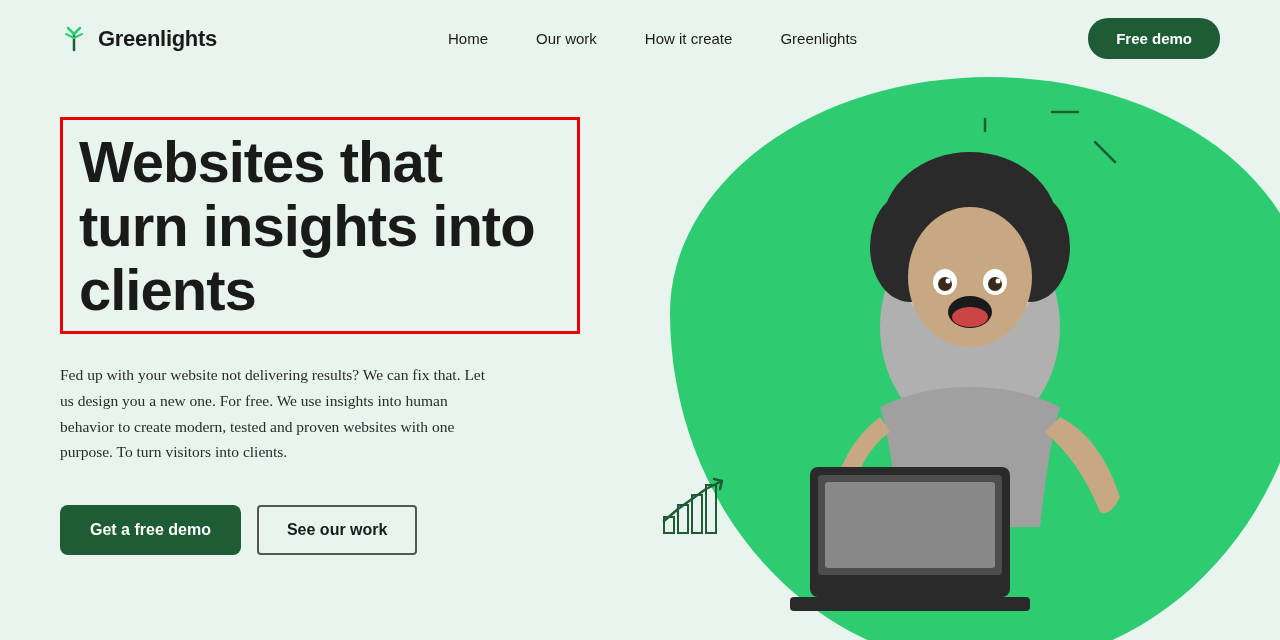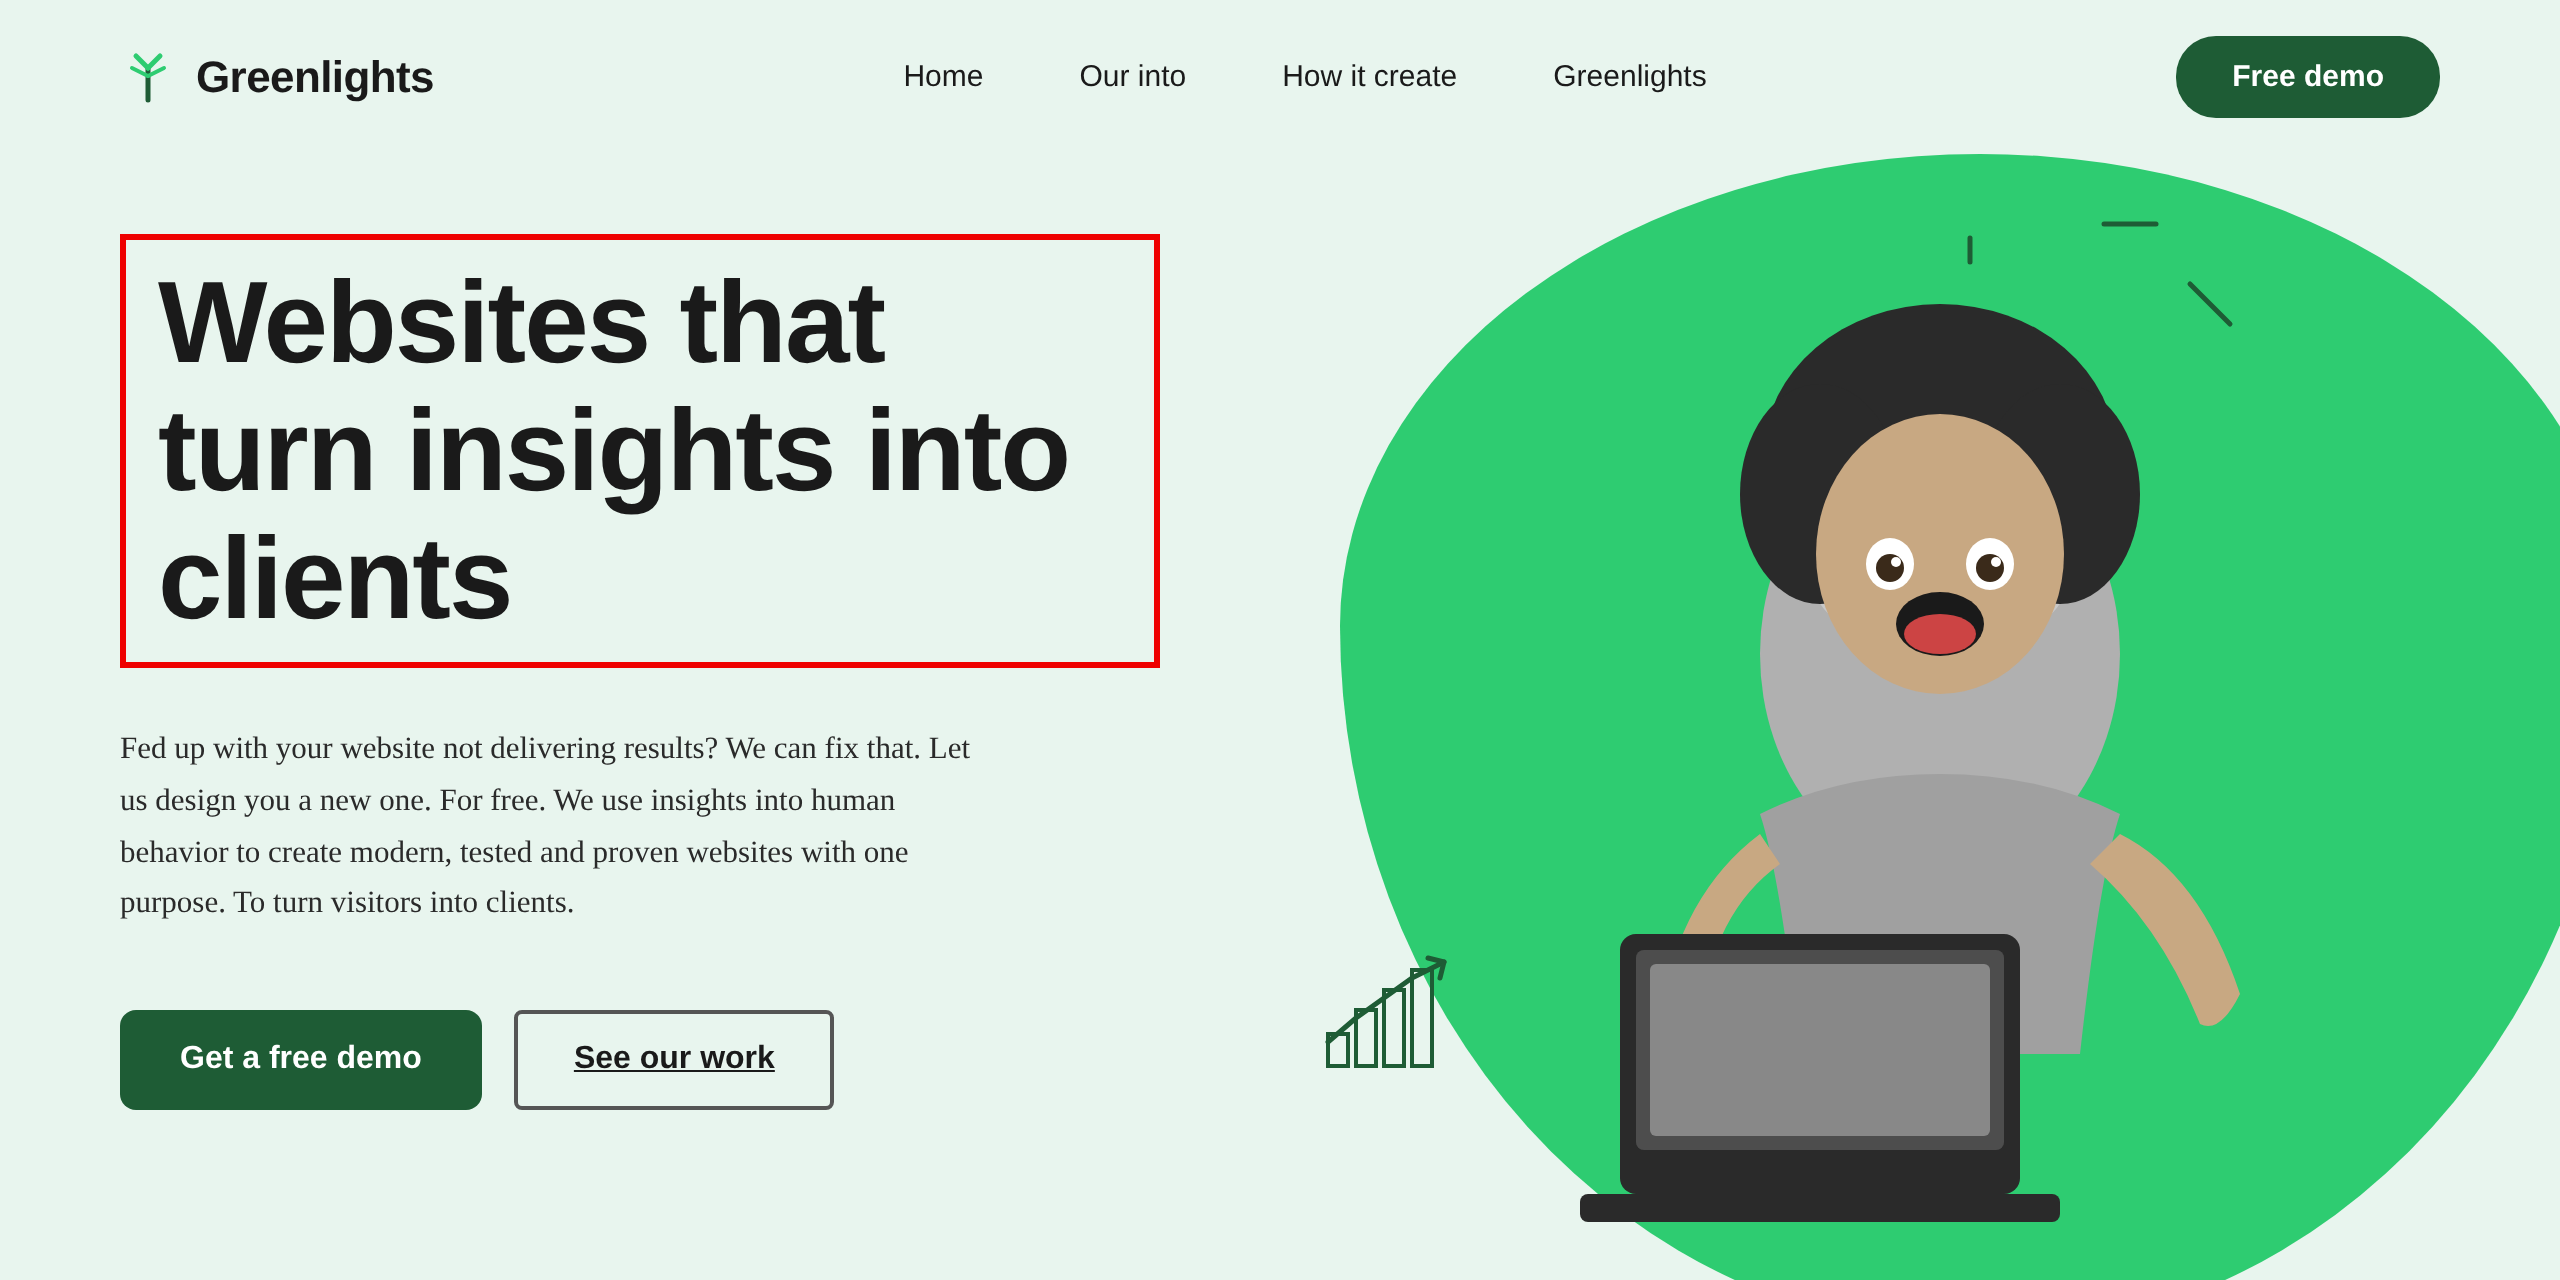--- a/index.html
+++ b/index.html
@@ -127,21 +127,20 @@
 
     .btn-secondary {
       background-color: transparent;
       color: #1a1a1a;
       border: 2px solid #555;
       padding: 14px 28px;
       border-radius: 4px;
       font-size: 16px;
       font-weight: 600;
       cursor: pointer;
-      text-decoration: underline;
     }
 
     
     .hero-right {
       position: absolute;
       right: 0;
       top: -20px;
       width: 700px;
       height: 640px;
       overflow: hidden;
@@ -203,21 +202,21 @@
         <line x1="14" y1="10" x2="20" y2="4" stroke="#2ecc71" stroke-width="2.5" stroke-linecap="round"></line>
         <line x1="14" y1="14" x2="6" y2="10" stroke="#2ecc71" stroke-width="2" stroke-linecap="round"></line>
         <line x1="14" y1="14" x2="22" y2="10" stroke="#2ecc71" stroke-width="2" stroke-linecap="round"></line>
       </svg>
     </span>
     <span class="logo-text">Greenlights</span>
   </div>
 
   <ul class="nav-links">
     <li><a href="#">Home</a></li>
-    <li><a href="#">Our into</a></li>
+    <li><a href="#">Our work</a></li>
     <li><a href="#">How it create</a></li>
     <li><a href="#">Greenlights</a></li>
   </ul>
 
   <button class="btn-free-demo">Free demo</button>
 </nav>
 
 <section class="hero">
 
   <div class="hero-left">

